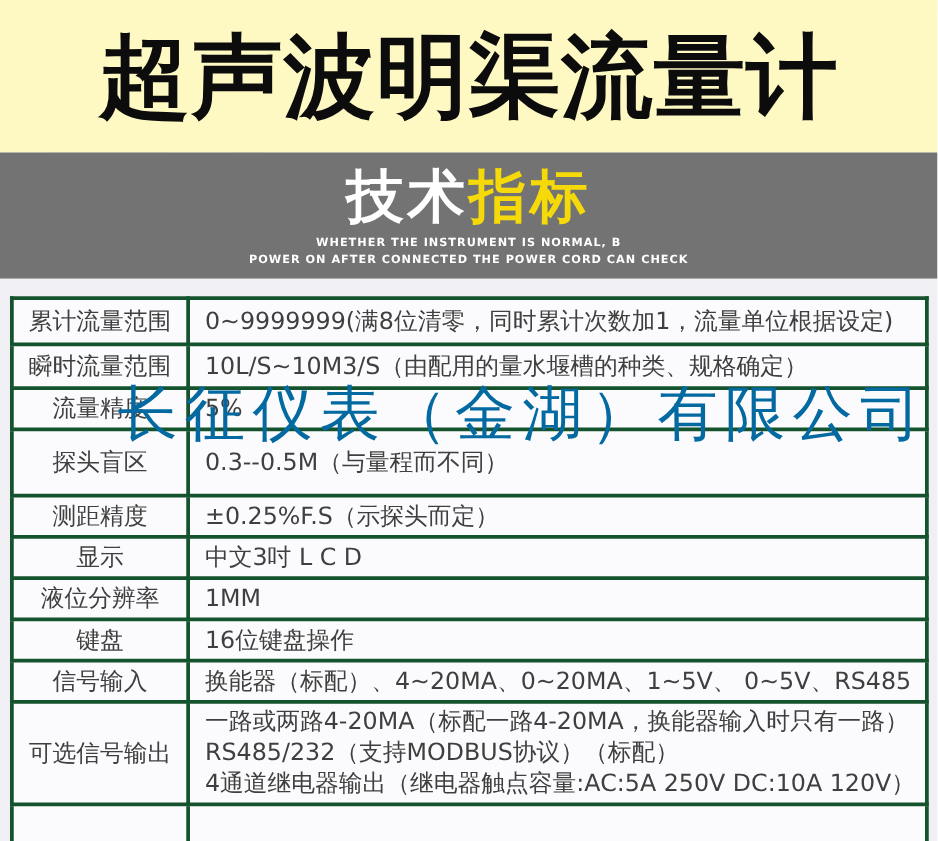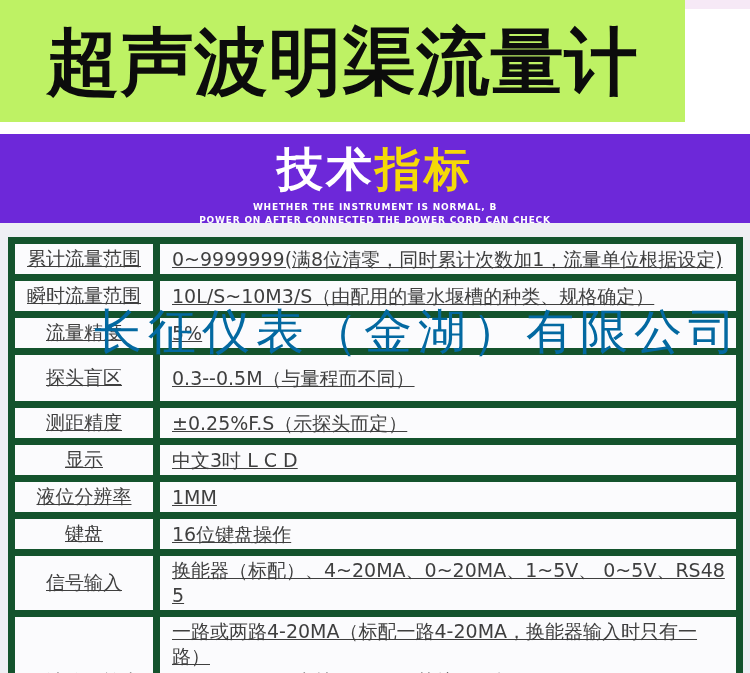--- a/index.html
+++ b/index.html
@@ -14,23 +14,23 @@
   
   .deco { position: absolute; pointer-events: none; }
   .deco-top-a { top: 0; left: 14px;  width: 360px; height: 9px; background: #f6e9f6; }
   .deco-top-b { top: 0; right: 0;    width: 266px; height: 9px; background: #f6e9f6; }
   .deco-mid-a { top: 112px; left: 40px;  width: 100px; height: 10px; background: #fadfee; transform: skewX(-22deg); }
   .deco-mid-b { top: 112px; left: 188px; width: 28px;  height: 10px; background: #fadfee; transform: skewX(-22deg); }
 
   
   .title-bar {
     position: absolute; top: 0; left: 0;
-    width: 685px; height: 122px;
+    width: 750px; height: 122px;
     display: flex; align-items: center; justify-content: center;
-    background: #bef264;
+    background: #fef9c3;
   }
   .title-bar h1 {
     margin: 0;
     font-size: 73px;
     font-weight: 900;
     letter-spacing: 1px;
     color: #0c0c0c;
     line-height: 1;
     white-space: nowrap;
   }
@@ -69,25 +69,24 @@
   }
   .spec-table {
     position: absolute; top: 14px; left: 8px;
     width: 735px;
     border-collapse: collapse;
     table-layout: fixed;
     background: #fbfbfd;
     border: 2px solid #2e2e2e;
   }
   .spec-table td {
-    border: 7px solid #14532d;
+    border: 3px solid #14532d;
     font-size: 19px;
     color: #3f3f3f;
     vertical-align: middle;
-    text-decoration: underline;
   }
   .spec-table td.label {
     width: 130px;
     text-align: center;
     padding: 2px 4px;
   }
   .spec-table td.value {
     padding: 2px 6px 2px 12px;
     line-height: 25px;
     white-space: pre-line;
@@ -125,21 +124,21 @@
 
 <div class="deco deco-top-a"></div>
 <div class="deco deco-top-b"></div>
 <div class="deco deco-mid-a"></div>
 <div class="deco deco-mid-b"></div>
 
 <header class="title-bar">
   <h1>超声波明渠流量计</h1>
 </header>
 
-<section class="banner" style="background: #6d28d9; margin-top: 12px;">
+<section class="banner" style="background: #737373;">
   <div class="banner-heading"><span>技术</span><span class="accent" style="color: rgb(245, 217, 8);">指标</span></div>
   <div class="banner-subtitle">
     <div>WHETHER THE INSTRUMENT IS NORMAL, B</div>
     <div>POWER ON AFTER CONNECTED THE POWER CORD CAN CHECK</div>
   </div>
 </section>
 
 <section class="spec-section">
   <table class="spec-table">
     <tbody id="spec-tbody">

